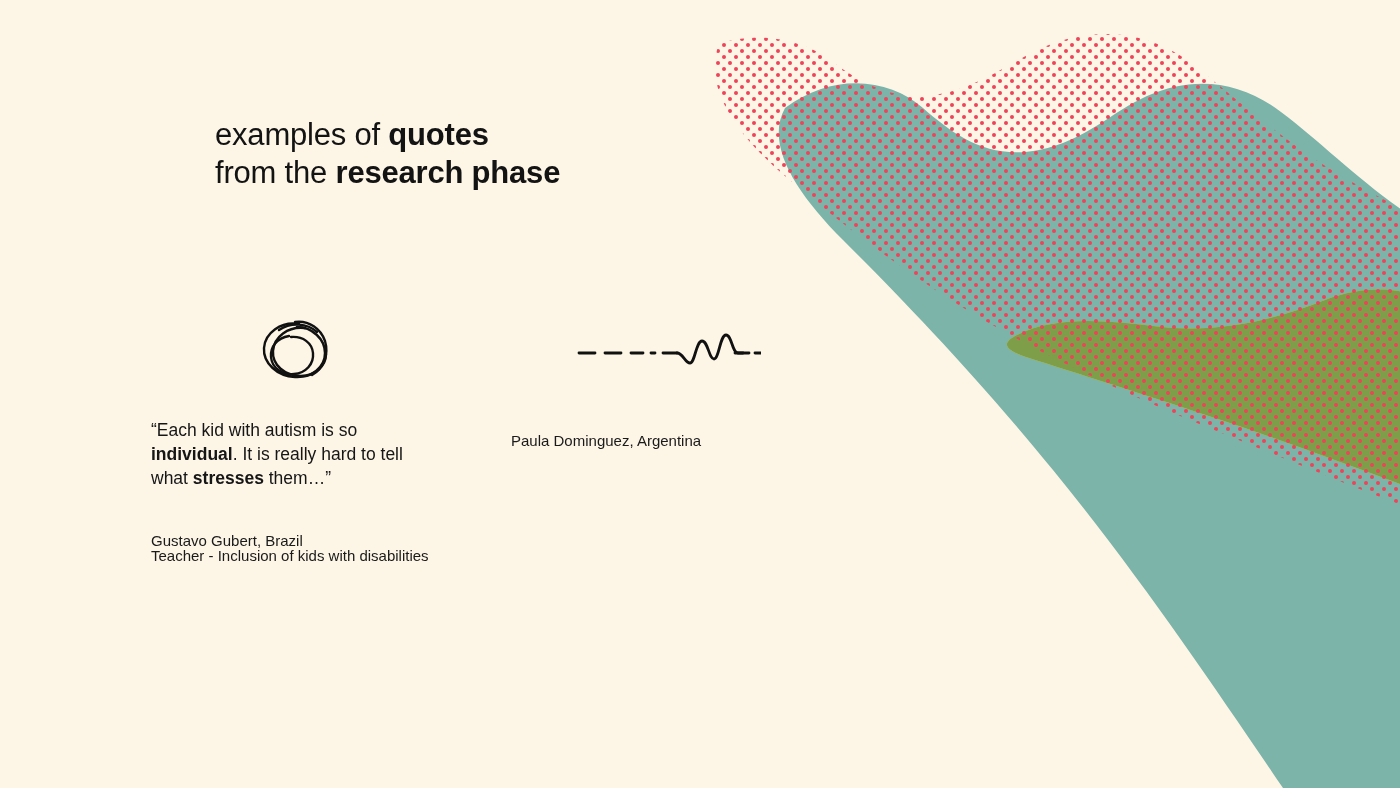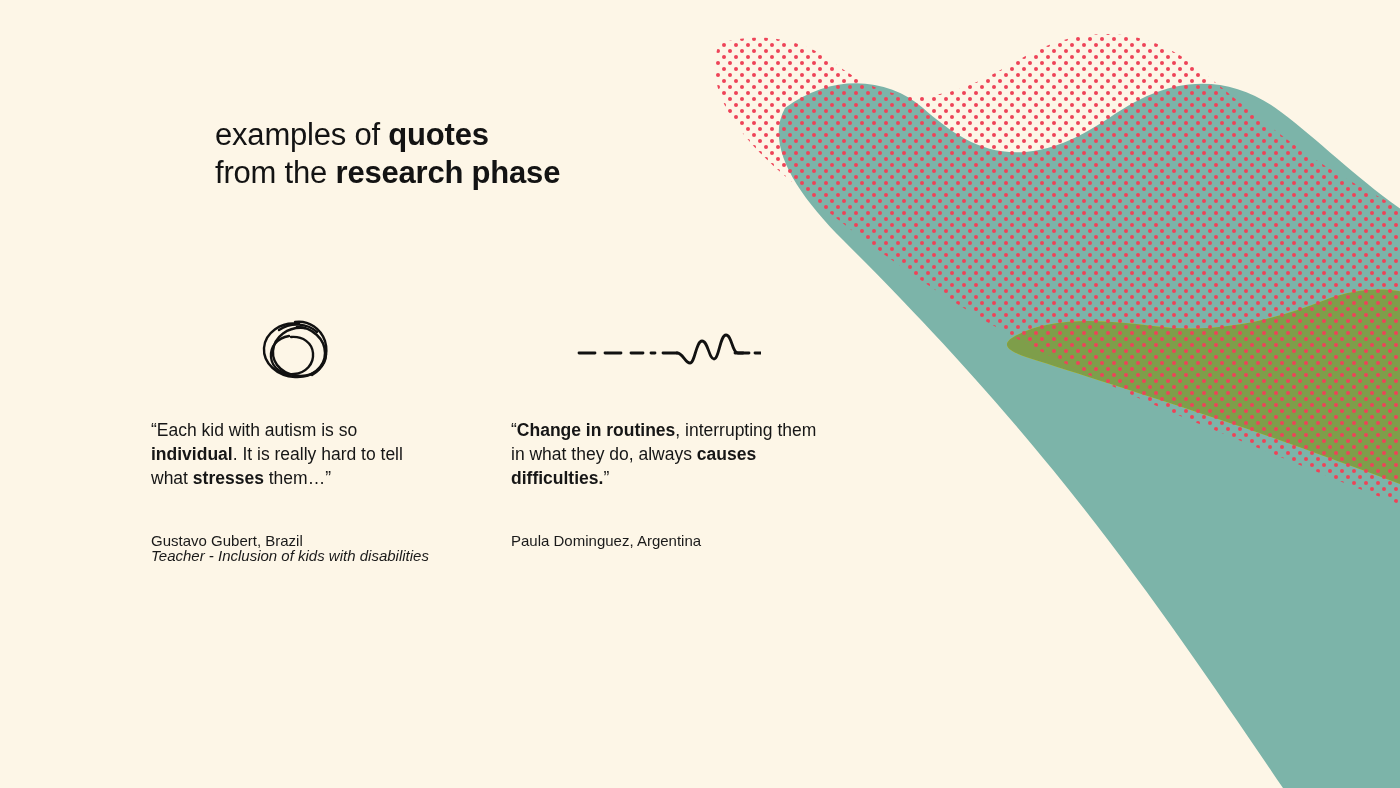--- a/index.html
+++ b/index.html
@@ -66,21 +66,21 @@
   }
   .quote-text b { font-weight: 700; }
 
   .quote-attrib {
     margin-top: 44px;
     font-size: 15px;
     line-height: 14.5px;
     font-weight: 400;
     color: #1a1a1a;
   }
-  .attrib-role { display: block; font-style: italic; }
+  .attrib-role { display: block; }
 </style>
 </head>
 <body>
 
 <div id="stage">
 
   <svg id="artwork" viewBox="0 0 1400 788" preserveAspectRatio="none">
     <defs>
 
       <pattern id="dotsPattern" x="0" y="0" width="12" height="12" patternUnits="userSpaceOnUse">
@@ -182,20 +182,19 @@
         <path d="M76 24 H80"></path>
         <path d="M88 24 H102"></path>
         <path d="M102 24 C108 24 110 34 115 34 C120 34 121 12 127 12
                  C133 12 134 30 139 30 C144 30 145 6 151 6
                  C157 6 157 24 163 24 H168"></path>
         <path d="M160 24 H174"></path>
         <path d="M180 24 H186"></path>
       </svg>
     </div>
 
-    <div class="quote-text">“<b>Change in routines</b><span>, interrupting them in what they do, always </span><b>causes difficulties.</b>”</div>
 
     <div class="quote-attrib">
       <span>Paula Dominguez, Argentina</span>
     </div>
   </div>
 
 </div>
 
 </body></html>

